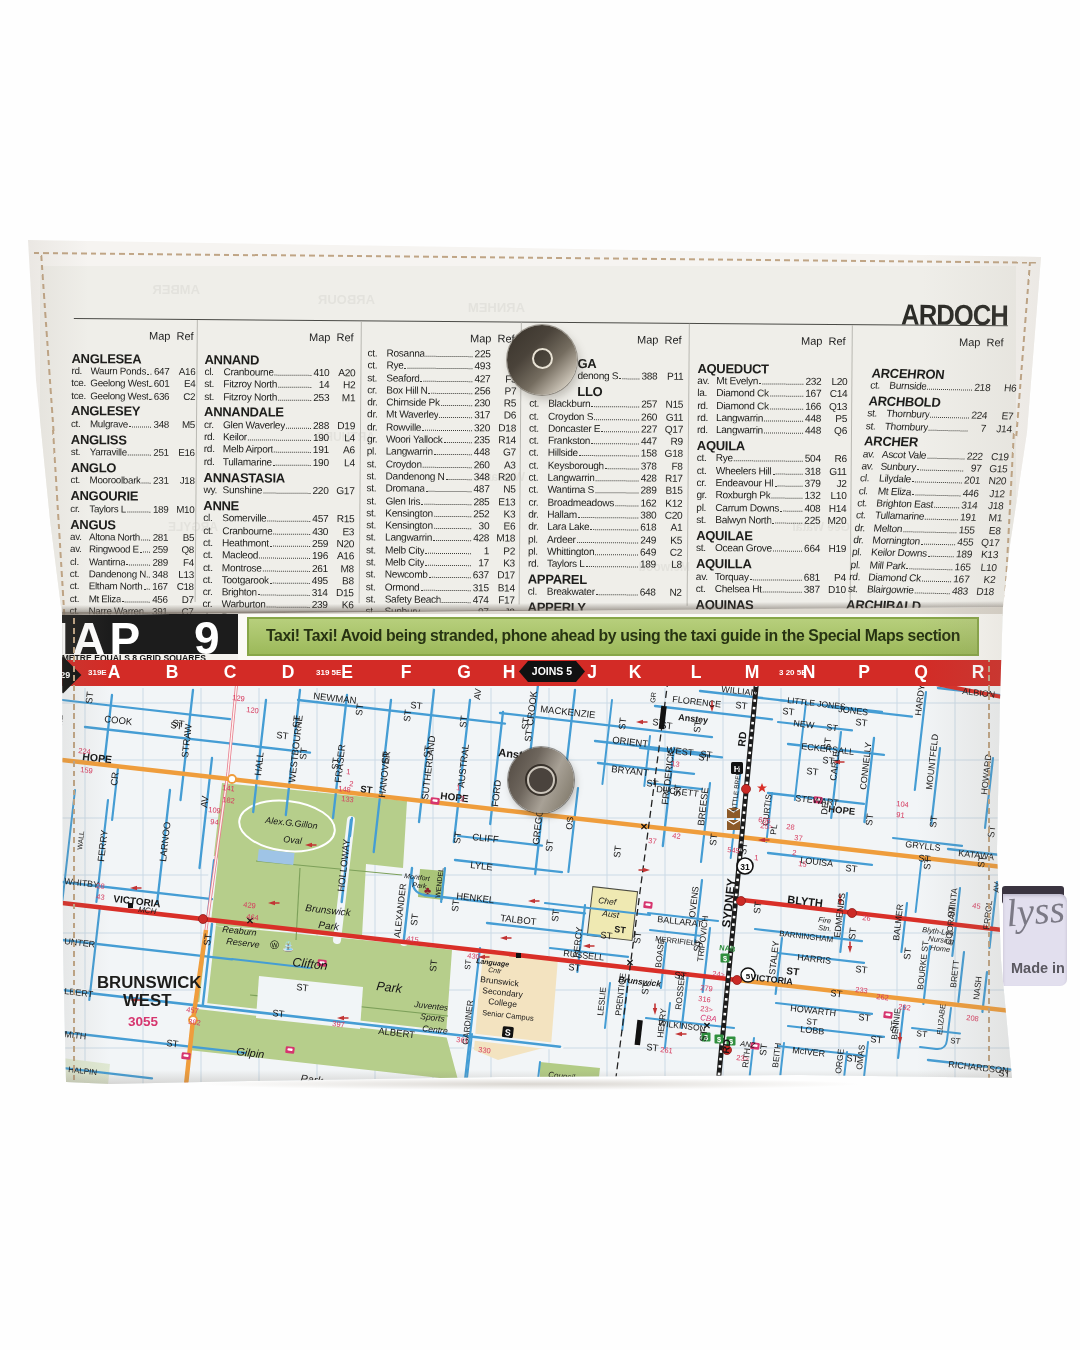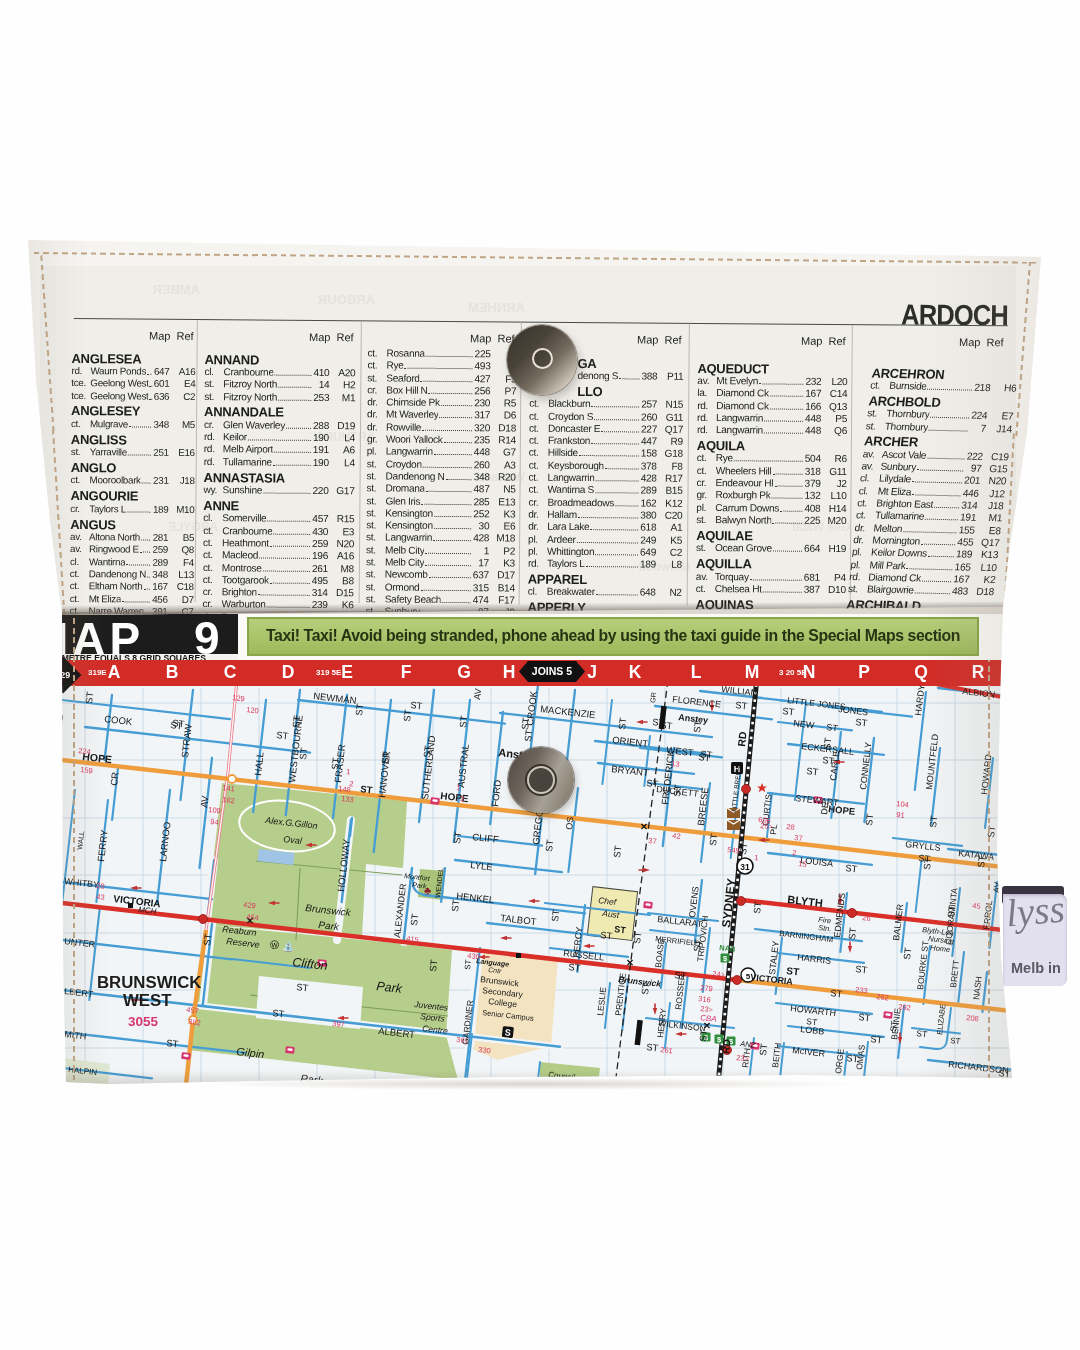--- a/index.html
+++ b/index.html
@@ -41,21 +41,21 @@
  border-radius:0 7px 7px 0;box-shadow:inset 0 2px 3px rgba(90,85,110,0.25);overflow:hidden;}
 #tag .scr{position:absolute;left:3px;top:-6px;font-family:"Liberation Serif",serif;font-style:italic;
  font-size:39px;color:#7b7985;transform:rotate(-5deg);font-weight:normal;}
 #tag .mad{position:absolute;left:8px;top:66px;font-size:14.5px;font-weight:bold;color:#5a5860;}
 </style></head><body>
 <div id="stage">
   <div style="position:absolute;left:90px;top:1076px;width:880px;height:16px;background:radial-gradient(ellipse 50% 50% at 50% 50%,rgba(150,140,125,0.35),rgba(150,140,125,0) 75%);"></div>
   <div id="tagloop"></div>
     <div id="tag">
       <div class="scr">lyss</div>
-      <div class="mad">Melb in</div>
+      <div class="mad">Made in</div>
     </div>
   <div class="clip" id="bodyp">
     <svg width="950" height="479" viewBox="62 606 950 479" style="position:absolute;left:62px;top:606px" font-family="Liberation Sans, sans-serif">
         <rect x="62" y="606" width="950" height="479" fill="#f1f5f7"></rect>
         <rect x="62" y="686" width="950" height="399" fill="#f2f5f7"></rect>
         <g stroke="#cbdae6" stroke-width="1">
           <line x1="85" y1="688" x2="85" y2="1085"></line>
           <line x1="143" y1="688" x2="143" y2="1085"></line>
           <line x1="201" y1="688" x2="201" y2="1085"></line>
           <line x1="259" y1="688" x2="259" y2="1085"></line>

